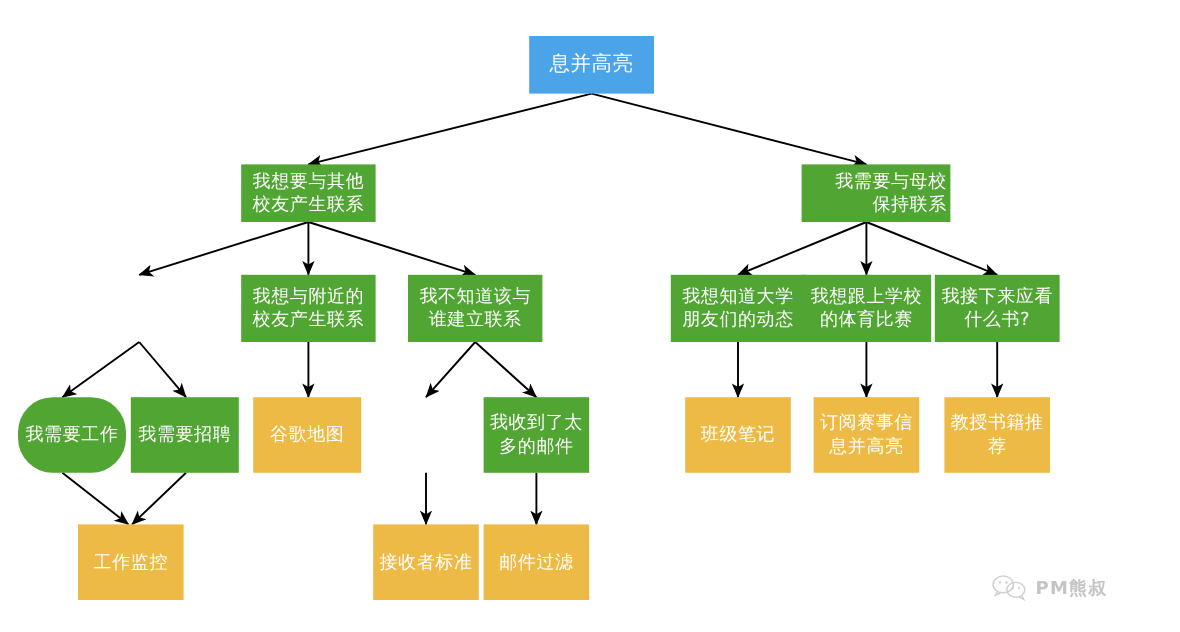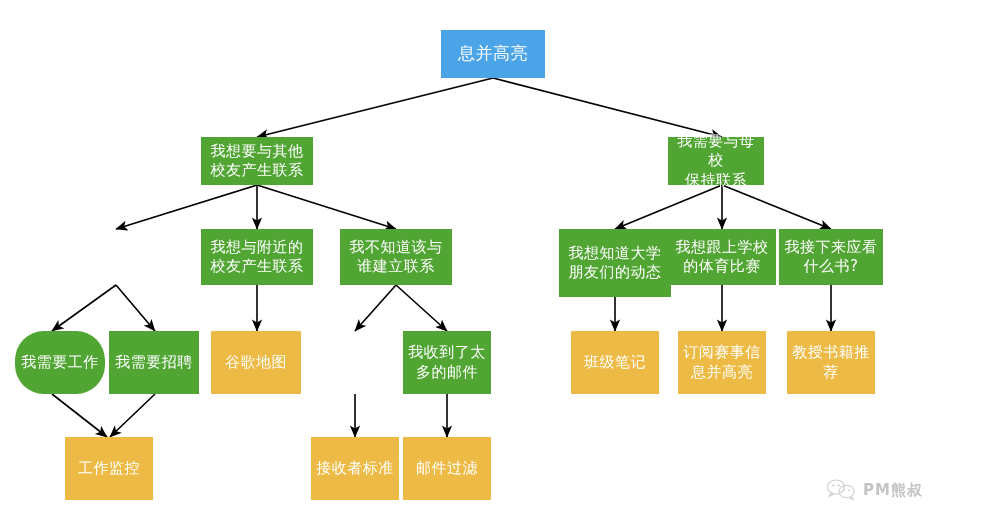--- a/index.html
+++ b/index.html
@@ -117,37 +117,37 @@
 
   <div class="node node-root" style="left:441px; top:30px; width:104px; height:48px;">
     <span class="node-label">息并高亮</span>
   </div>
 
   <div class="node node-green" style="left:201px; top:137px; width:112px; height:48px;">
     <span class="node-label">我想要与其他
 校友产生联系</span>
   </div>
 
-  <div class="node node-green" style="left:668px; top:137px; width:96px; height:48px;">
+  <div class="node node-green" style="left:668px; top:137px; width:124px; height:48px;text-align:right;">
     <span class="node-label">我需要与母校
 保持联系</span>
   </div>
 
 
   <div class="node node-green" style="left:201px; top:229px; width:112px; height:56px;">
     <span class="node-label">我想与附近的
 校友产生联系</span>
   </div>
 
   <div class="node node-green" style="left:340px; top:229px; width:112px; height:56px;">
     <span class="node-label">我不知道该与
 谁建立联系</span>
   </div>
 
-  <div class="node node-green" style="left:559px; top:229px; width:112px; height:68px;justify-content:flex-end;">
+  <div class="node node-green" style="left:559px; top:229px; width:112px; height:56px;justify-content:flex-end;">
     <span class="node-label">我想知道大学
 朋友们的动态</span>
   </div>
 
   <div class="node node-green" style="left:668px; top:229px; width:108px; height:56px;">
     <span class="node-label">我想跟上学校
 的体育比赛</span>
   </div>
 
   <div class="node node-green" style="left:779px; top:229px; width:104px; height:56px;">

